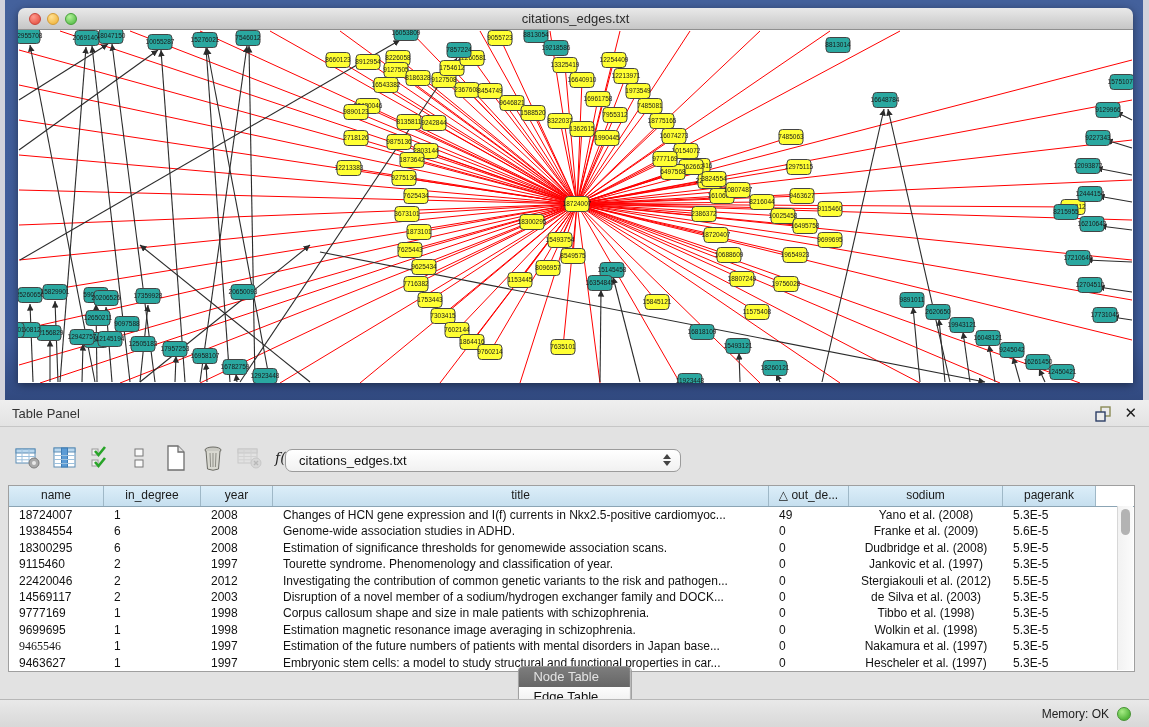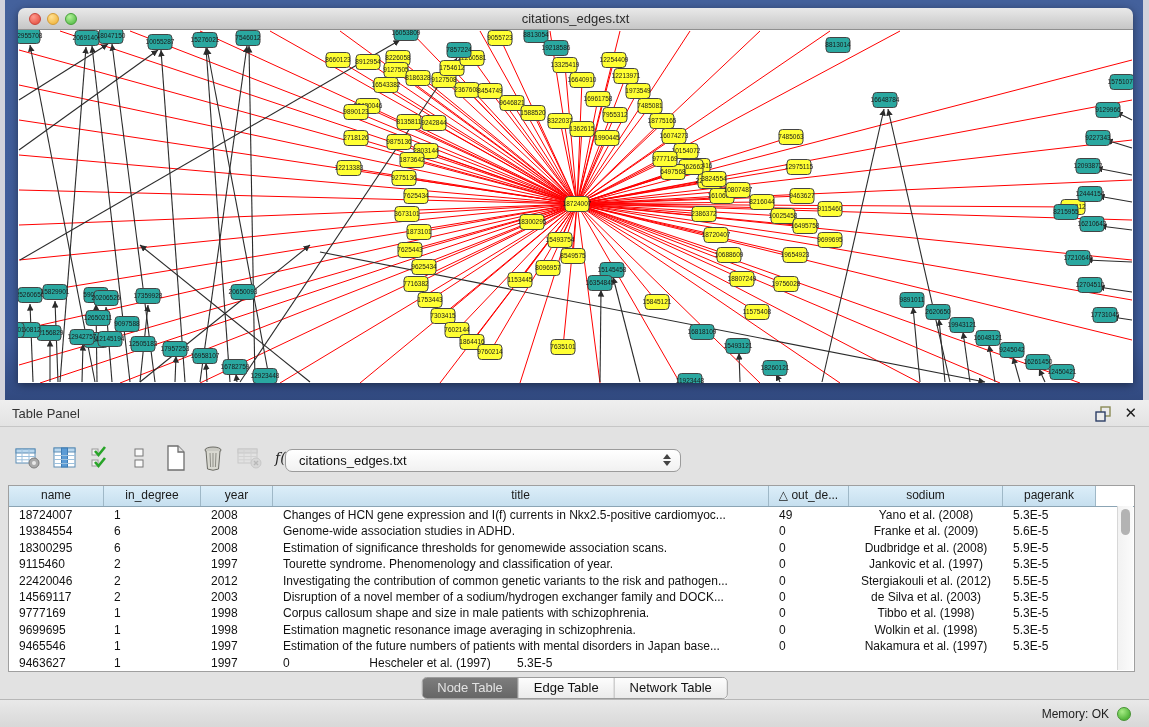--- a/index.html
+++ b/index.html
@@ -43,22 +43,22 @@
        border:1px solid #9f9f9f;box-sizing:border-box;overflow:hidden;}
   .thead{display:flex;height:20px;border-bottom:1px solid #8ba4b4;}
   .th{background:linear-gradient(#dceef9,#c6dfef);border-right:1px solid #9fb8c7;box-sizing:border-box;
       font-size:12px;color:#1a1a1a;text-align:center;line-height:19px;white-space:nowrap;overflow:hidden;cursor:pointer;}
   .trow{display:flex;height:16.4px;line-height:16.4px;font-size:12px;color:#111;cursor:default;}
   .td{box-sizing:border-box;padding-left:10px;white-space:nowrap;overflow:hidden;}
   .td.center{text-align:center;padding-left:0;}
   .vscroll{position:absolute;right:1px;top:20px;bottom:1px;width:15px;
        background:linear-gradient(90deg,#f2f2f2,#fbfbfb);border-left:1px solid #d7d7d7;}
   .vthumb{position:absolute;left:3px;top:3px;width:9px;height:26px;border-radius:5px;background:#b3b3b3;}
-  .tabbar{position:absolute;left:50%;top:277px;transform:translateX(-50%);display:flex;
-       border:1px solid #9c9c9c;border-radius:5px;overflow:hidden;box-shadow:0 1px 0 rgba(255,255,255,.7);}
+  .tabbar{position:absolute;left:50%;top:266px;transform:translateX(-50%);display:flex;
+       border:1px solid #9c9c9c;border-radius:5px;overflow:hidden;box-shadow:0 1px 0 rgba(255,255,255,.7);flex-direction:column;}
   .tab{padding:0 15px;height:20px;line-height:20px;font-size:13px;color:#111;
        background:linear-gradient(#fdfdfd,#ebebeb);border-right:1px solid #b5b5b5;cursor:pointer;white-space:nowrap;}
   .tab:last-child{border-right:none;}
   .tab.sel{background:linear-gradient(#7d7d7d,#666666);color:#e3e3e3;}
   
   .statusbar{position:absolute;left:0;top:699px;width:1149px;height:28px;
        background:linear-gradient(#e9e9e9,#d8d8d8);border-top:1px solid #b7b7b7;box-sizing:border-box;}
   .mem{position:absolute;right:40px;top:7px;font-size:12px;color:#222;}
   .memdot{position:absolute;right:18px;top:7px;width:14px;height:14px;border-radius:50%;
        background:radial-gradient(circle at 35% 30%,#a6ec85,#54b63c 70%);border:1px solid #459231;box-sizing:border-box;}
@@ -956,32 +956,33 @@
         <div class="trow">
           <div class="td" style="width: 95px;">9699695</div>
           <div class="td" style="width: 97px;">1</div>
           <div class="td" style="width: 72px;">1998</div>
           <div class="td" style="width: 496px;">Estimation magnetic resonance image averaging in schizophrenia.</div>
           <div class="td" style="width: 80px;">0</div>
           <div class="td center" style="width: 154px;">Wolkin et al. (1998)</div>
           <div class="td" style="width: 93px;">5.3E-5</div>
         </div>
         <div class="trow">
-          <div class="td" style="width: 95px;">9465546</div>
+          <div class="td" style="width: 95px; font-family: Liberation Serif, serif;">9465546</div>
           <div class="td" style="width: 97px;">1</div>
           <div class="td" style="width: 72px;">1997</div>
           <div class="td" style="width: 496px;">Estimation of the future numbers of patients with mental disorders in Japan base...</div>
           <div class="td" style="width: 80px;">0</div>
           <div class="td center" style="width: 154px;">Nakamura et al. (1997)</div>
           <div class="td" style="width: 93px;">5.3E-5</div>
         </div>
         <div class="trow">
           <div class="td" style="width: 95px;">9463627</div>
           <div class="td" style="width: 97px;">1</div>
           <div class="td" style="width: 72px;">1997</div>
+          <div class="td" style="width: 496px;">Embryonic stem cells: a model to study structural and functional properties in car...</div>
           <div class="td" style="width: 80px;">0</div>
           <div class="td center" style="width: 154px;">Hescheler et al. (1997)</div>
           <div class="td" style="width: 93px;">5.3E-5</div>
         </div>
       </div>
     <div class="vscroll">
       <div class="vthumb"></div>
     </div>
   </div>
 

